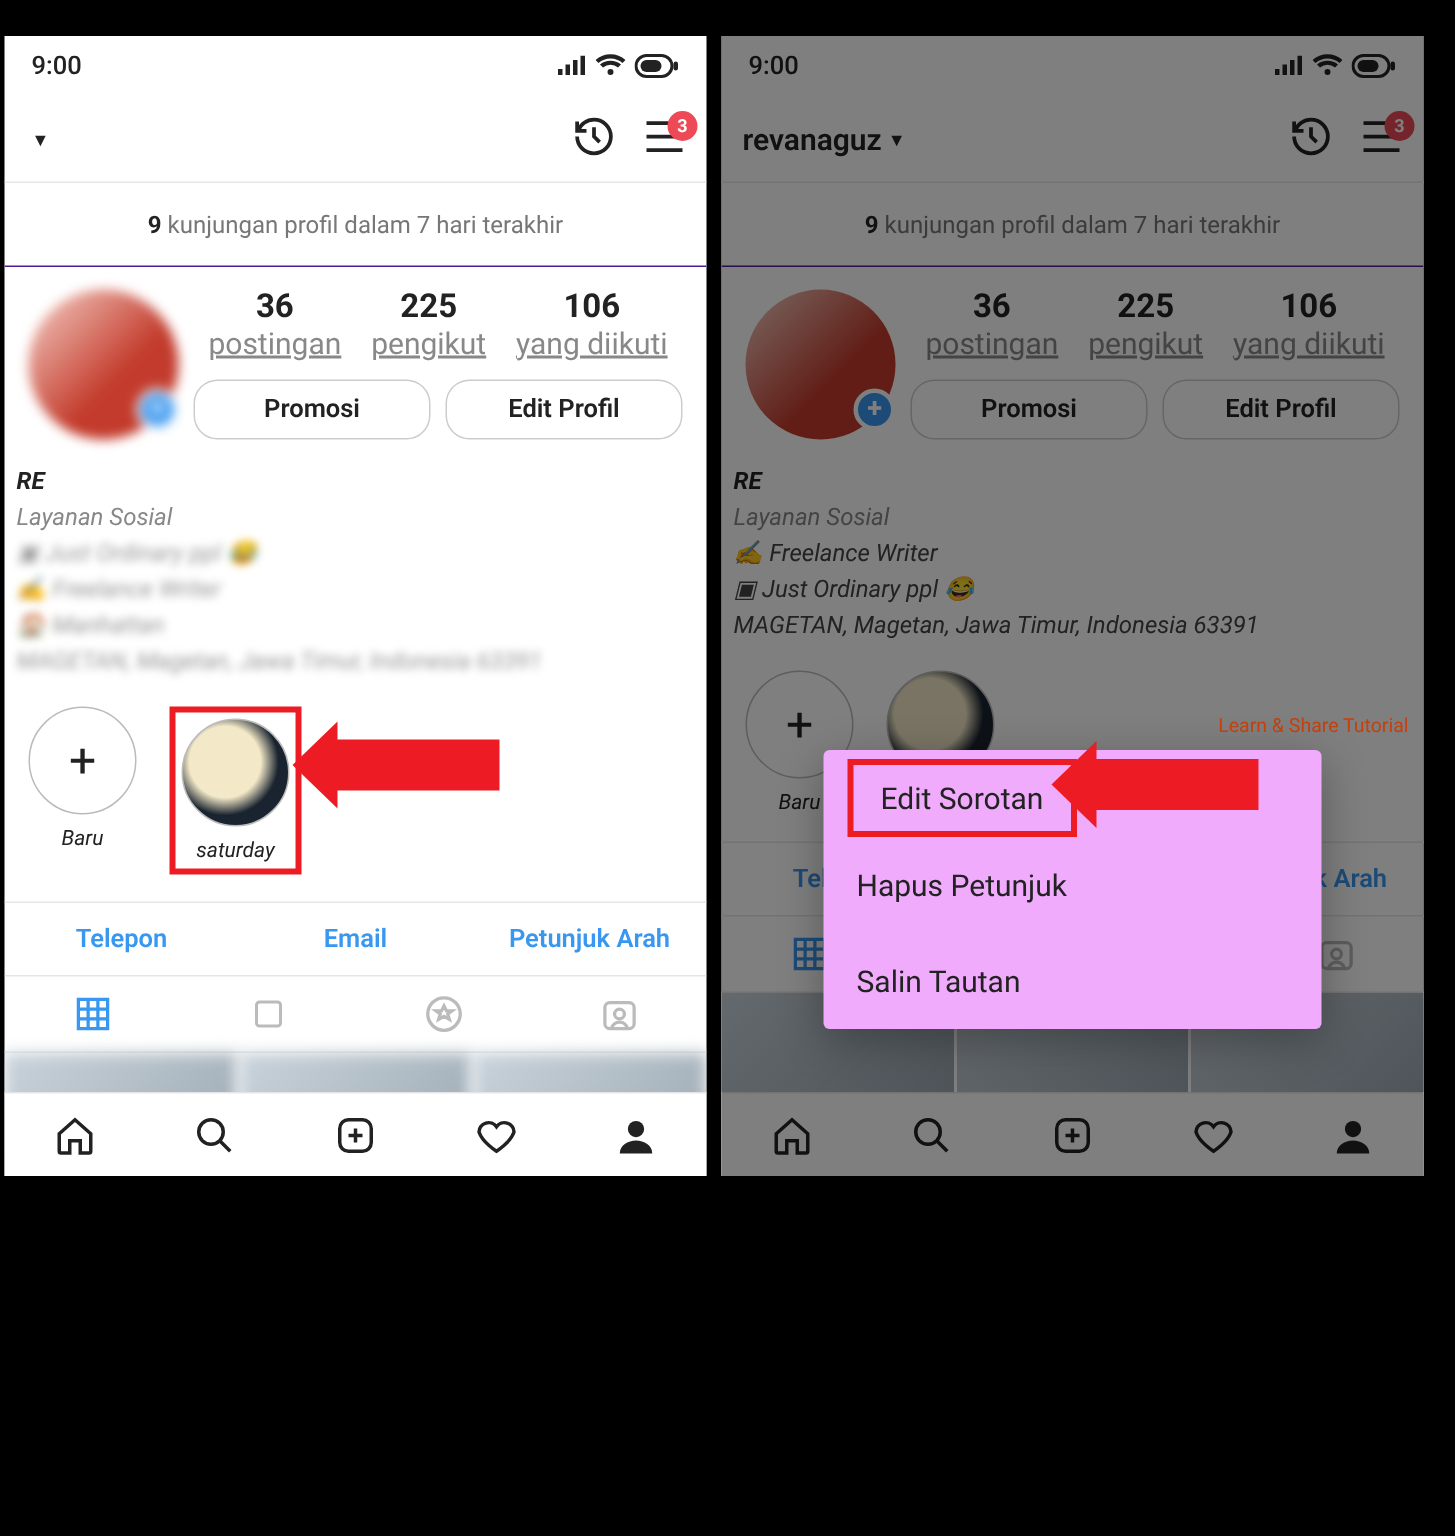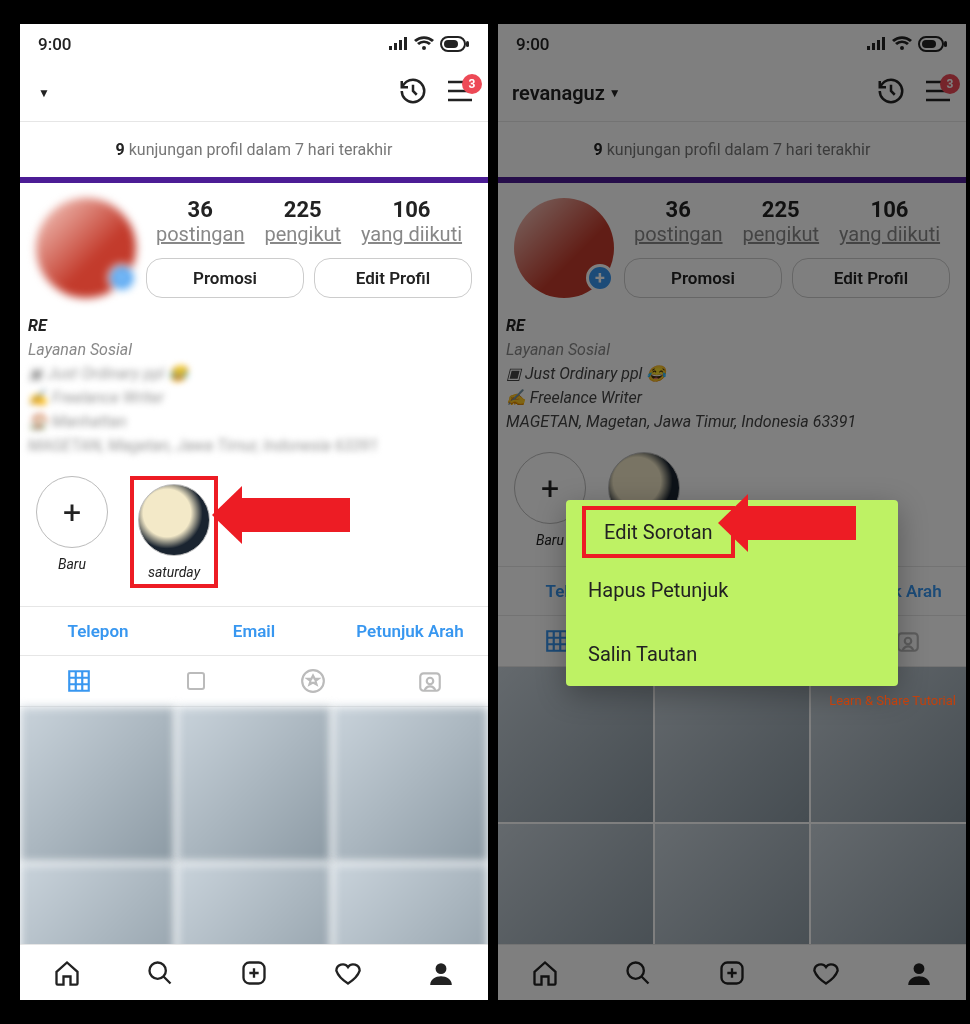--- a/index.html
+++ b/index.html
@@ -7,42 +7,42 @@
     background: #000;
     width: 970px;
     height: 1024px;
     font-family: -apple-system, "Segoe UI", Roboto, Helvetica, Arial, sans-serif;
     display: flex;
     overflow: hidden;
   }
   .phone {
     position: relative;
     width: 468px;
-    height: 976px;
+    height: 760px;
     background: #fff;
-    margin: 24px 0 0 20px;
+    margin: 24px 0 0 3px;
     overflow: hidden;
   }
   .phone.right { margin-left: 10px; }
   .dim-overlay {
     position: absolute; inset: 0; background: rgba(0,0,0,0.5); z-index: 50;
   }
   
   .status { height: 40px; display: flex; align-items: center; justify-content: space-between; padding: 0 18px; font-size: 17px; color: #222; font-weight: 500; }
   .status .icons { display: flex; align-items: center; gap: 6px; }
   .status svg { display: block; }
   
   .header { height: 58px; display: flex; align-items: center; justify-content: space-between; padding: 0 14px; border-bottom: 1px solid #e6e6e6; }
   .header .uname { font-size: 20px; font-weight: 600; color: #222; display: flex; align-items: center; gap: 4px; }
   .header .uname .caret { font-size: 12px; }
   .header .hicons { display: flex; align-items: center; gap: 18px; }
   .header .hicons .icowrap { position: relative; }
   .badge { position: absolute; top: -6px; right: -8px; background: #ed4956; color: #fff; width: 20px; height: 20px; border-radius: 50%; font-size: 12px; font-weight: 700; display: flex; align-items: center; justify-content: center; }
   
-  .insights { text-align: center; font-size: 16px; color: #777; padding: 18px 0; border-bottom: 6px solid #4c1d95; }
+  .insights { text-align: center; font-size: 16px; color: #777; padding: 18px 0; border-bottom: 1px solid #4c1d95; }
   .insights b { color: #222; font-weight: 700; }
   
   .profblock { padding: 14px 16px 10px 16px; }
   .profrow { display: flex; align-items: center; gap: 10px; }
   .avatar { width: 100px; height: 100px; border-radius: 50%; background: linear-gradient(135deg,#f6d1c8,#c33b2c 60%); position: relative; flex-shrink: 0; }
   .avatar.blur { filter: blur(4px); }
   .avatar .plus { position: absolute; right: 0; bottom: 6px; width: 28px; height: 28px; border-radius: 50%; background: #3897f0; border: 3px solid #fff; display: flex; align-items: center; justify-content: center; color:#fff; font-size:18px; font-weight:700; }
   .stats { flex: 1; display: flex; justify-content: space-around; text-align: center; }
   .stat .num { font-size: 22px; font-weight: 700; color: #222; }
   .stat .lab { font-size: 20px; color: #888; text-decoration: underline; }
@@ -77,21 +77,21 @@
   .tabrow .t { flex: 1; display: flex; align-items: center; justify-content: center; height: 50px; color: #bbb; }
   .tabrow .t.active { color: #3897f0; }
   
   .grid { display: grid; grid-template-columns: repeat(3,1fr); gap: 2px; }
   .grid .cell { aspect-ratio: 1/1; background: linear-gradient(135deg,#c9d3db,#8c9aa4); }
   .grid .cell.blur { filter: blur(5px); }
   
   .bottom { position: absolute; left:0; right:0; bottom:0; height: 56px; background:#fff; border-top:1px solid #e6e6e6; display:flex; }
   .bottom .b { flex:1; display:flex; align-items:center; justify-content:center; color:#222; }
   
-  .popup { position:absolute; left:68px; right:68px; top:476px; background:#bef264; border-radius:4px; z-index:60; box-shadow:0 8px 30px rgba(0,0,0,0.3); }
+  .popup { position:absolute; left:68px; right:68px; top:476px; background:#f0abfc; border-radius:4px; z-index:60; box-shadow:0 8px 30px rgba(0,0,0,0.3); }
   .popup .item { padding: 20px 22px; font-size: 20px; color:#222; }
   .popup .item.first { display:inline-block; border:4px solid #ed1c24; margin:6px 0 0 16px; padding:10px 18px; }
   .popup .arrow2 { position:absolute; left:180px; top:6px; }
   
   .wm { position:absolute; right:10px; bottom:292px; z-index:70; color:#e83f2d; font-size:40px; font-weight:800; letter-spacing:-1px; }
   .wm .sub { font-size:13px; color:#c2410c; font-weight:400; letter-spacing:0; display:block; margin-top:-6px; }
 </style>
 </head>
 <body>
 
@@ -325,22 +325,22 @@
           <div class="btn">Promosi</div>
           <div class="btn">Edit Profil</div>
         </div>
       </div>
     </div>
   </div>
 
   <div class="bio">
     <div class="name">RE</div>
     <div class="cat">Layanan Sosial</div>
+    <div class="bline">✍️  Freelance Writer</div>
     <div class="bline">▣  Just Ordinary ppl 😂</div>
-    <div class="bline">✍️  Freelance Writer</div>
     <div class="bline">MAGETAN, Magetan, Jawa Timur, Indonesia 63391</div>
   </div>
 
   <div class="highlights">
     <div class="hl">
       <div class="hlcircle">+</div>
       <span class="lab">Baru</span>
     </div>
     <div class="hl">
       <div class="hlcircle inner"></div>

